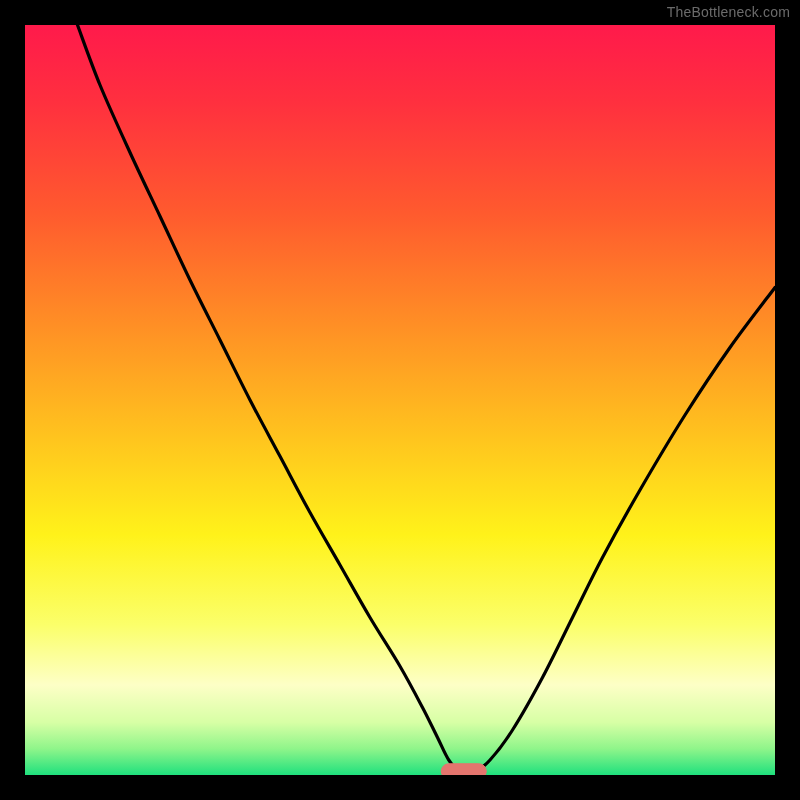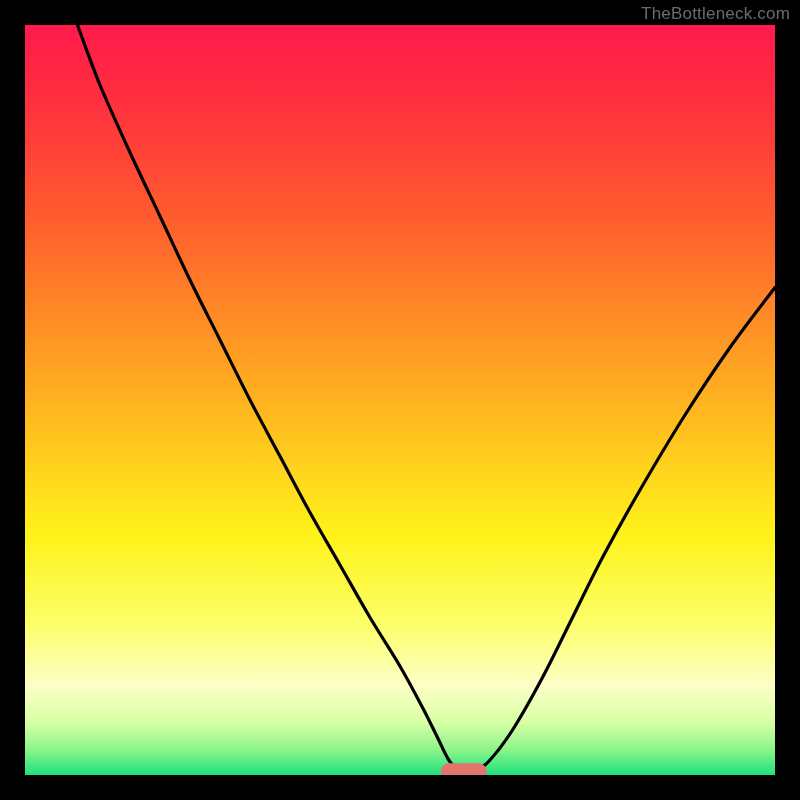--- a/index.html
+++ b/index.html
@@ -15,21 +15,21 @@
     position: relative;
     width: 800px;
     height: 800px;
     background: #000;
   }
   .watermark {
     position: absolute;
     top: 4px;
     right: 10px;
     color: #6b6b6b;
-    font-size: 17px;
+    font-size: 14px;
     letter-spacing: 0.2px;
     font-weight: 400;
   }
   .plot {
     position: absolute;
     left: 25px;
     top: 25px;
     width: 750px;
     height: 750px;
   }

